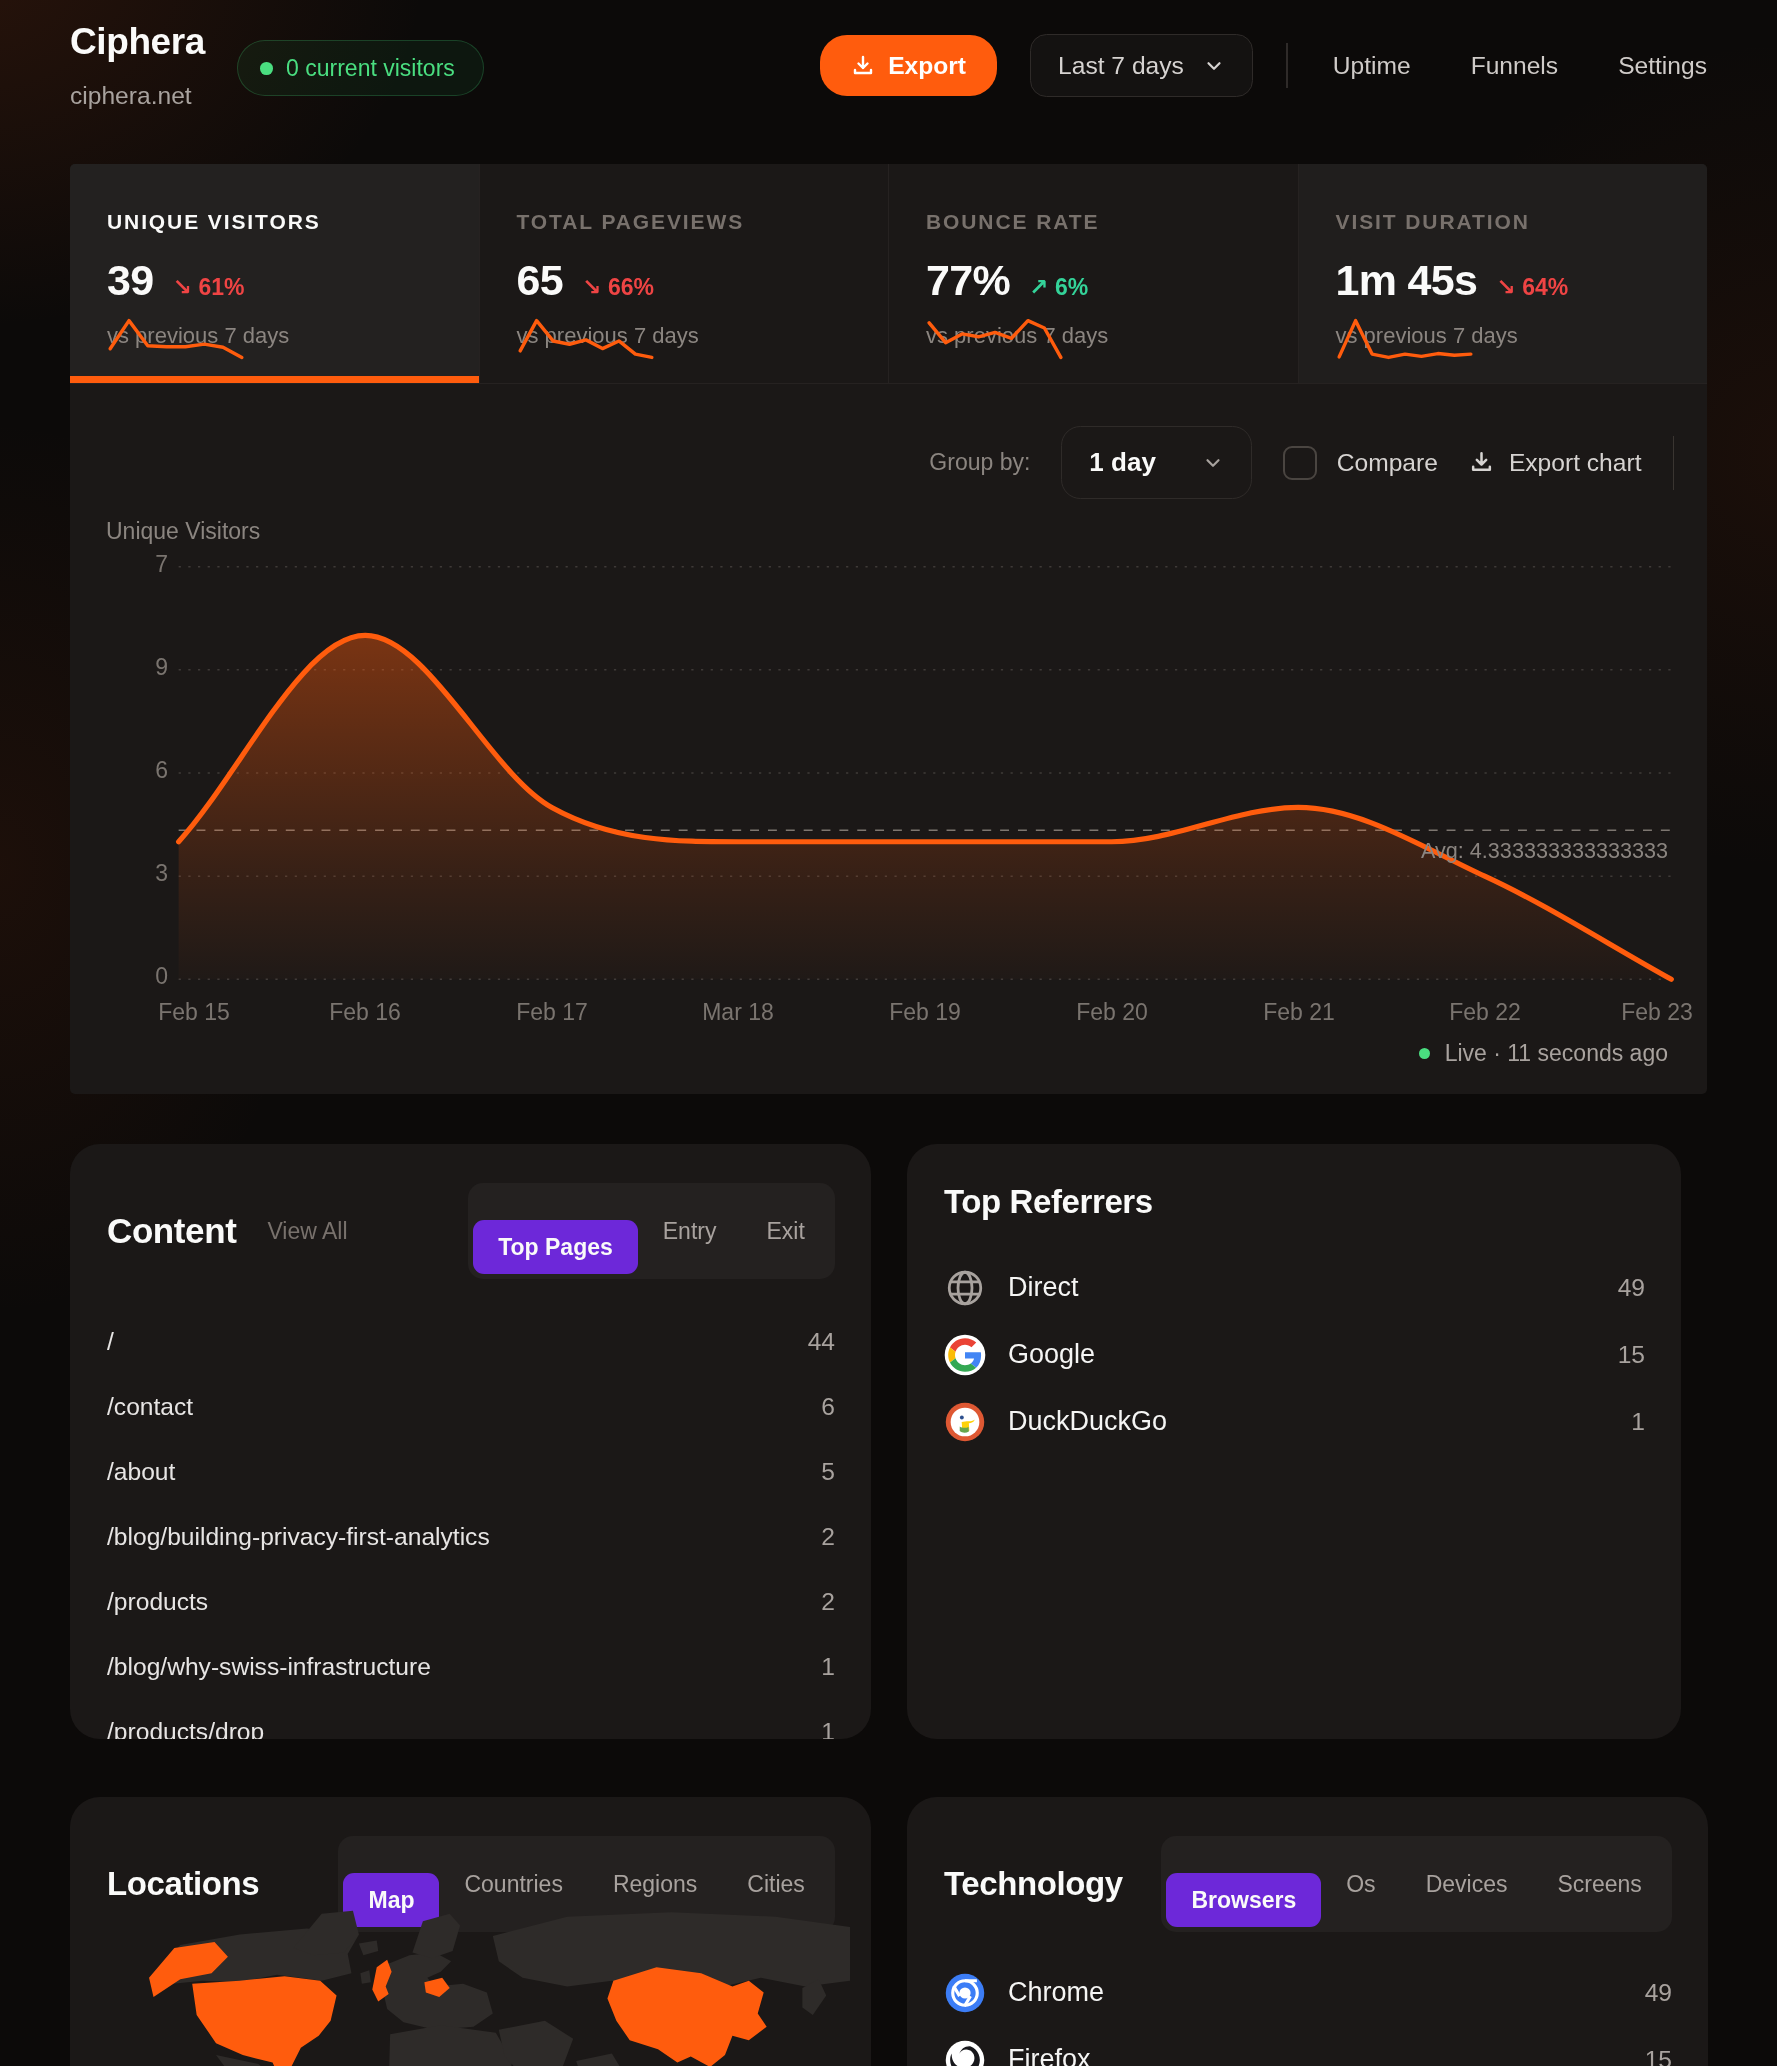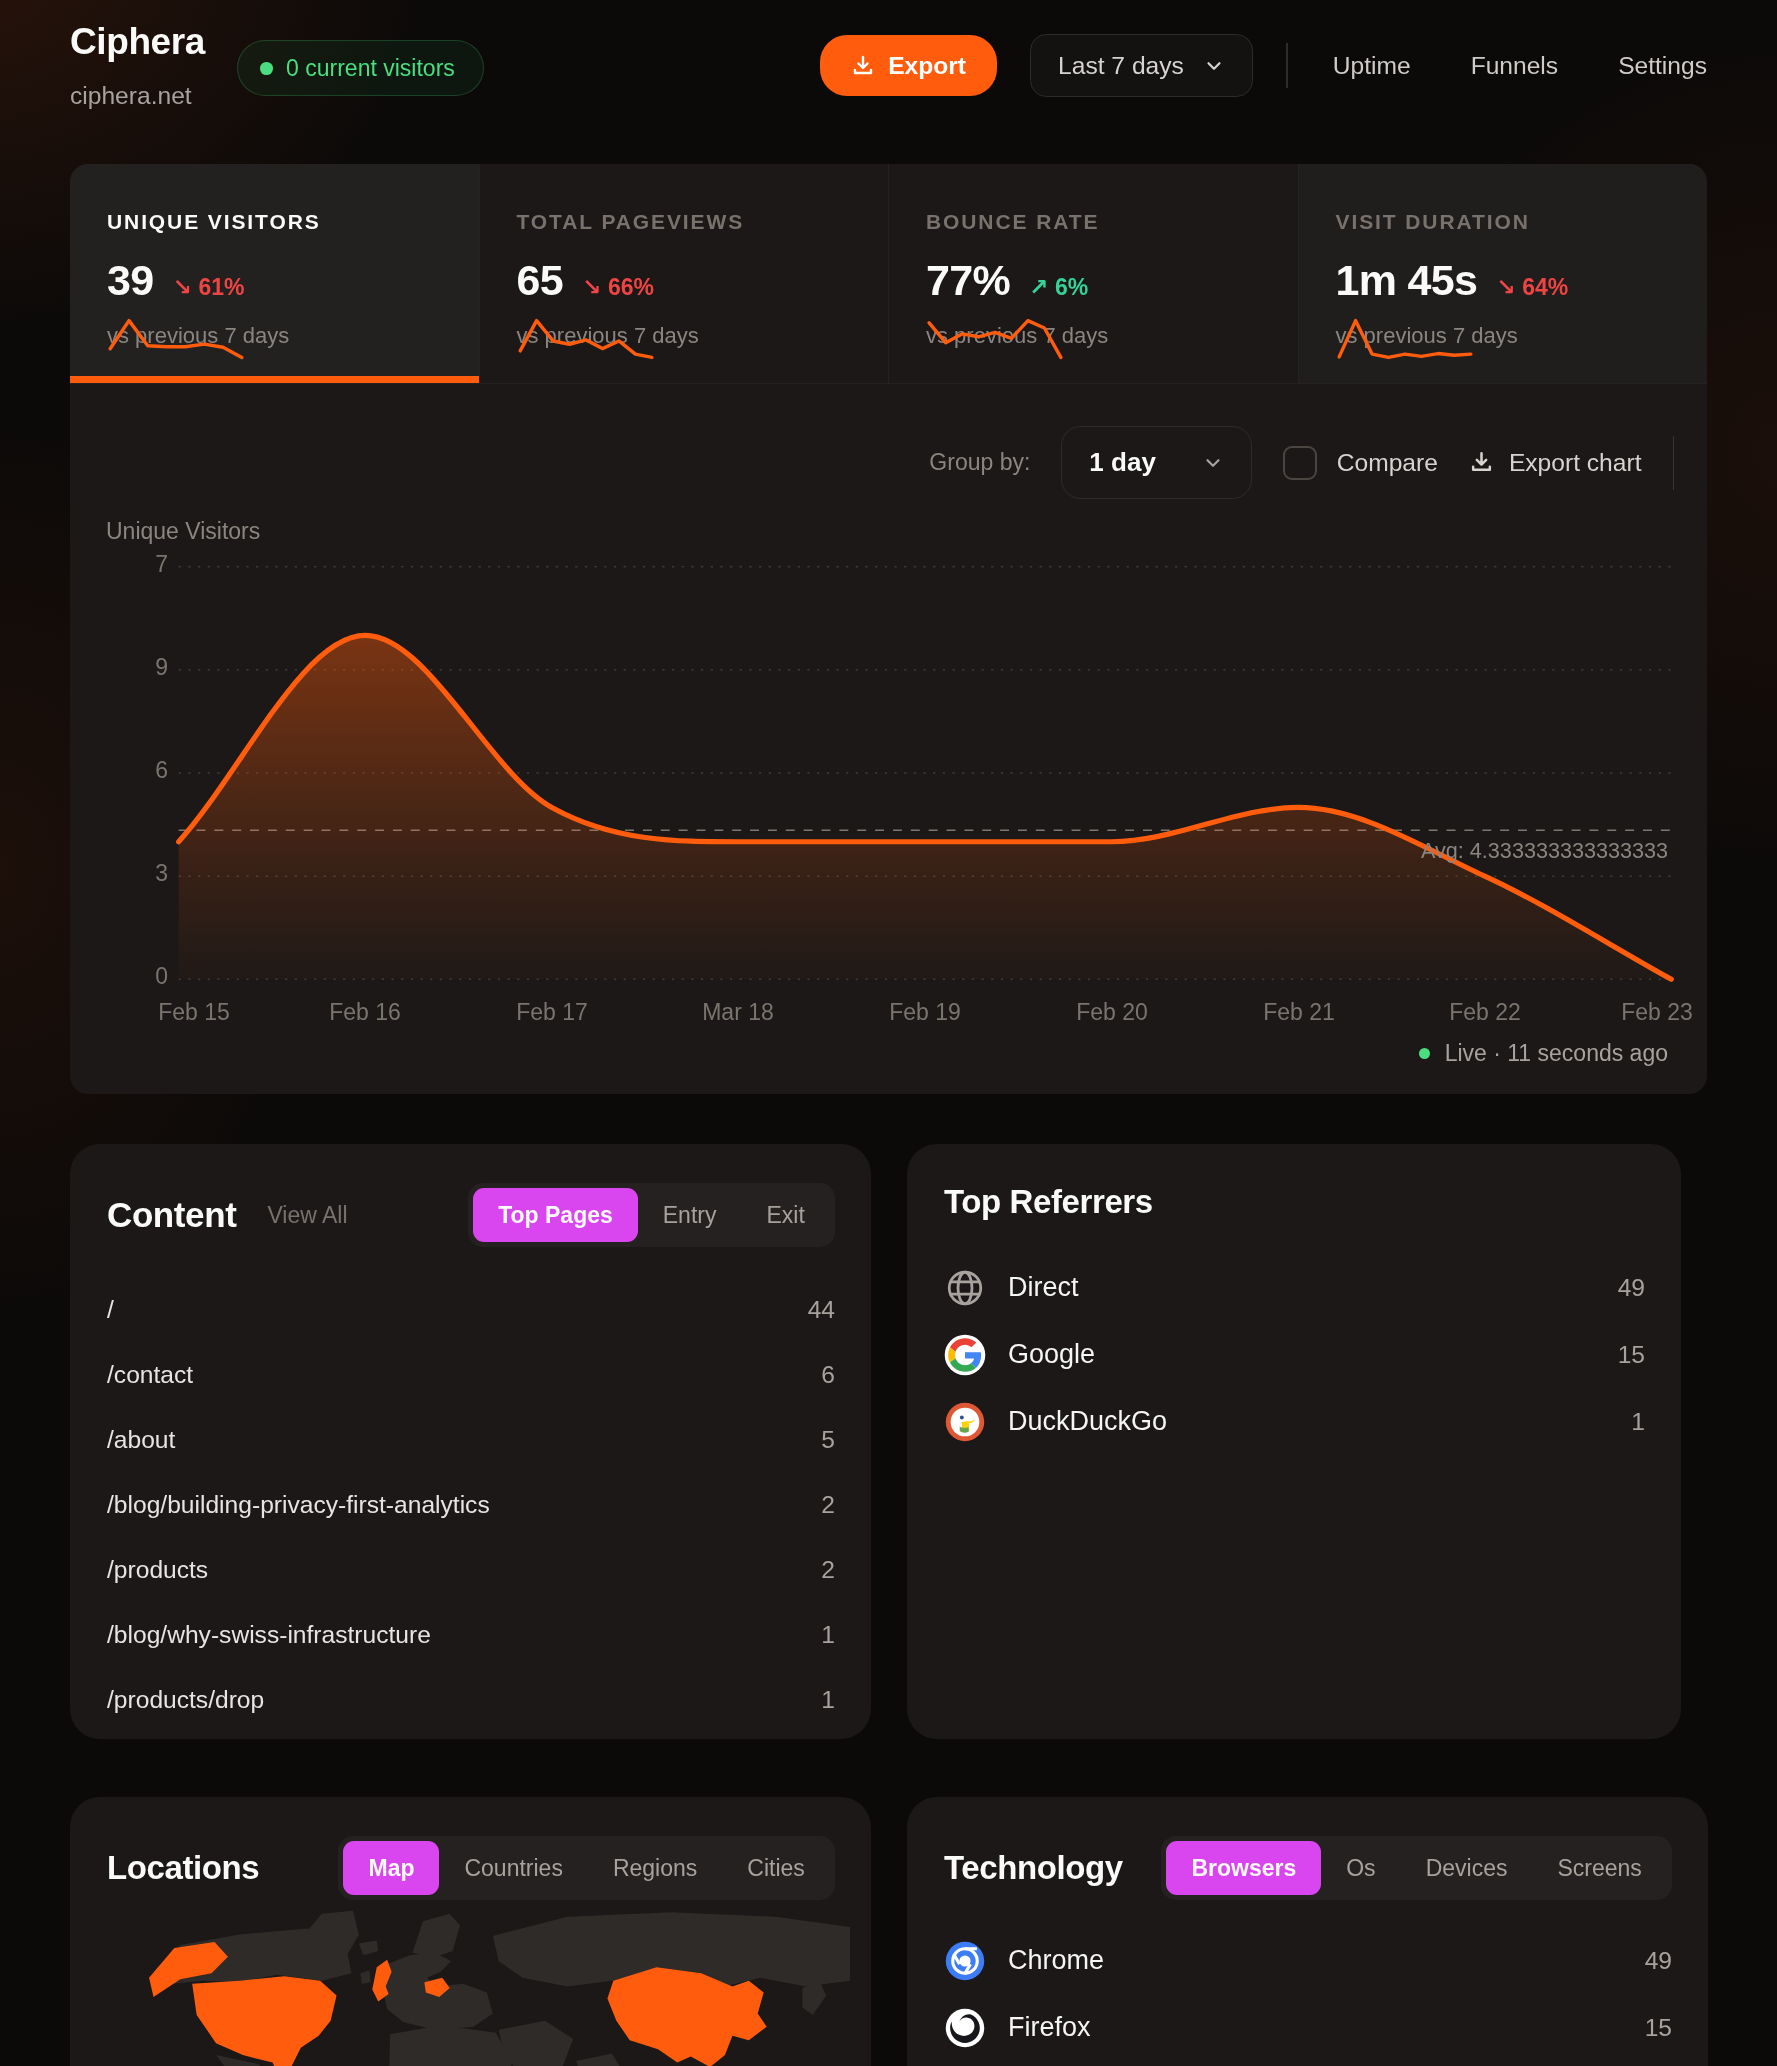--- a/index.html
+++ b/index.html
@@ -29,21 +29,21 @@
   .export-btn{display:flex;align-items:center;gap:13.4px;background:var(--accent);color:#fff;
     border:none;font-size:24.6px;font-weight:600;padding:0 31px;height:61px;border-radius:27px;}
   .date-btn{display:flex;align-items:center;gap:19.4px;background:#141211;color:var(--text-2);
     border:1.5px solid #2F2B29;font-size:24.6px;font-weight:500;padding:0 27px;height:63px;border-radius:16.4px;}
   .v-divider{width:1.5px;height:45px;background:#2F2B29;}
   .nav{display:flex;align-items:center;gap:60px;margin-left:12px;}
   .nav a{color:#CFCBC8;font-size:24.6px;text-decoration:none;}
   .icon-stroke{stroke:currentColor;fill:none;stroke-width:2.4;stroke-linecap:round;stroke-linejoin:round;}
   
   .main-panel{position:absolute;left:70px;top:164px;width:1637px;height:930px;
-    background:var(--panel-bg);border-radius:18px;overflow:hidden;padding-left:12px;}
+    background:var(--panel-bg);border-radius:5px;overflow:hidden;padding-left:12px;}
   .stats-row{position:absolute;left:0;top:0;right:0;height:220px;display:flex;border-bottom:1.5px solid #262221;}
   .stat-card{position:relative;flex:1 1 0;padding:46px 30px 0 37px;border-right:1.5px solid #262221;}
   .stat-card:last-child{border-right:none;background:var(--card-alt-bg);}
   .stat-card.active{background:var(--card-active-bg);}
   .stat-card.active::after{content:"";position:absolute;left:0;right:0;bottom:0;height:6.7px;background:var(--accent);}
   .stat-label{font-size:21px;font-weight:600;letter-spacing:1.9px;color:var(--faint);}
   .stat-card.active .stat-label{color:var(--text);}
   .stat-value-row{display:flex;align-items:baseline;gap:19.4px;margin-top:22px;}
   .stat-value{font-size:43px;font-weight:700;letter-spacing:-0.7px;}
   .stat-delta{font-size:23px;font-weight:600;}
@@ -83,21 +83,21 @@
   .panel{position:absolute;background:var(--panel-bg);border-radius:30px;overflow:hidden;}
   .panel-content{left:70px;top:1144px;width:801px;height:595px;}
   .panel-referrers{left:907px;top:1144px;width:774px;height:595px;text-align:center;}
   .panel-locations{left:70px;top:1797px;width:801px;height:320px;}
   .panel-technology{left:907px;top:1797px;width:801px;height:320px;}
   .panel-head{display:flex;align-items:center;padding:39px 36px 0 37px;}
   .panel-title{font-size:33px;font-weight:700;letter-spacing:-0.4px;}
   .view-all{margin-left:31px;font-size:23px;color:var(--faint);text-decoration:none;}
   .seg{margin-left:auto;display:flex;align-items:center;background:#242120;border-radius:15px;padding:5.2px;}
   .seg-item{padding:13.4px 25px;font-size:23px;color:var(--text-3);border-radius:11px;white-space:nowrap;}
-  .seg-item.active{background:#d946ef;color:var(--text);font-weight:600;}
+  .seg-item.active{background:#6d28d9;color:var(--text);font-weight:600;margin-top:32px;}
   .row-list{padding:30px 36px 0 37px;}
   .data-row{display:flex;align-items:center;height:65px;}
   .row-label{font-size:24.6px;color:#E7E5E4;}
   .row-count{margin-left:auto;font-size:24.6px;color:var(--text-3);}
   .ref-list{padding:33px 36px 0 37px;}
   .ref-row{display:flex;align-items:center;height:67px;gap:22px;}
   .ref-name{font-size:27px;color:#F5F5F4;}
   .ref-count{margin-left:auto;font-size:24.6px;color:var(--text-3);}
   .ref-ico{width:42px;height:42px;flex:0 0 42px;}
   .map-wrap{position:absolute;left:21px;top:112px;width:759px;height:313px;}

